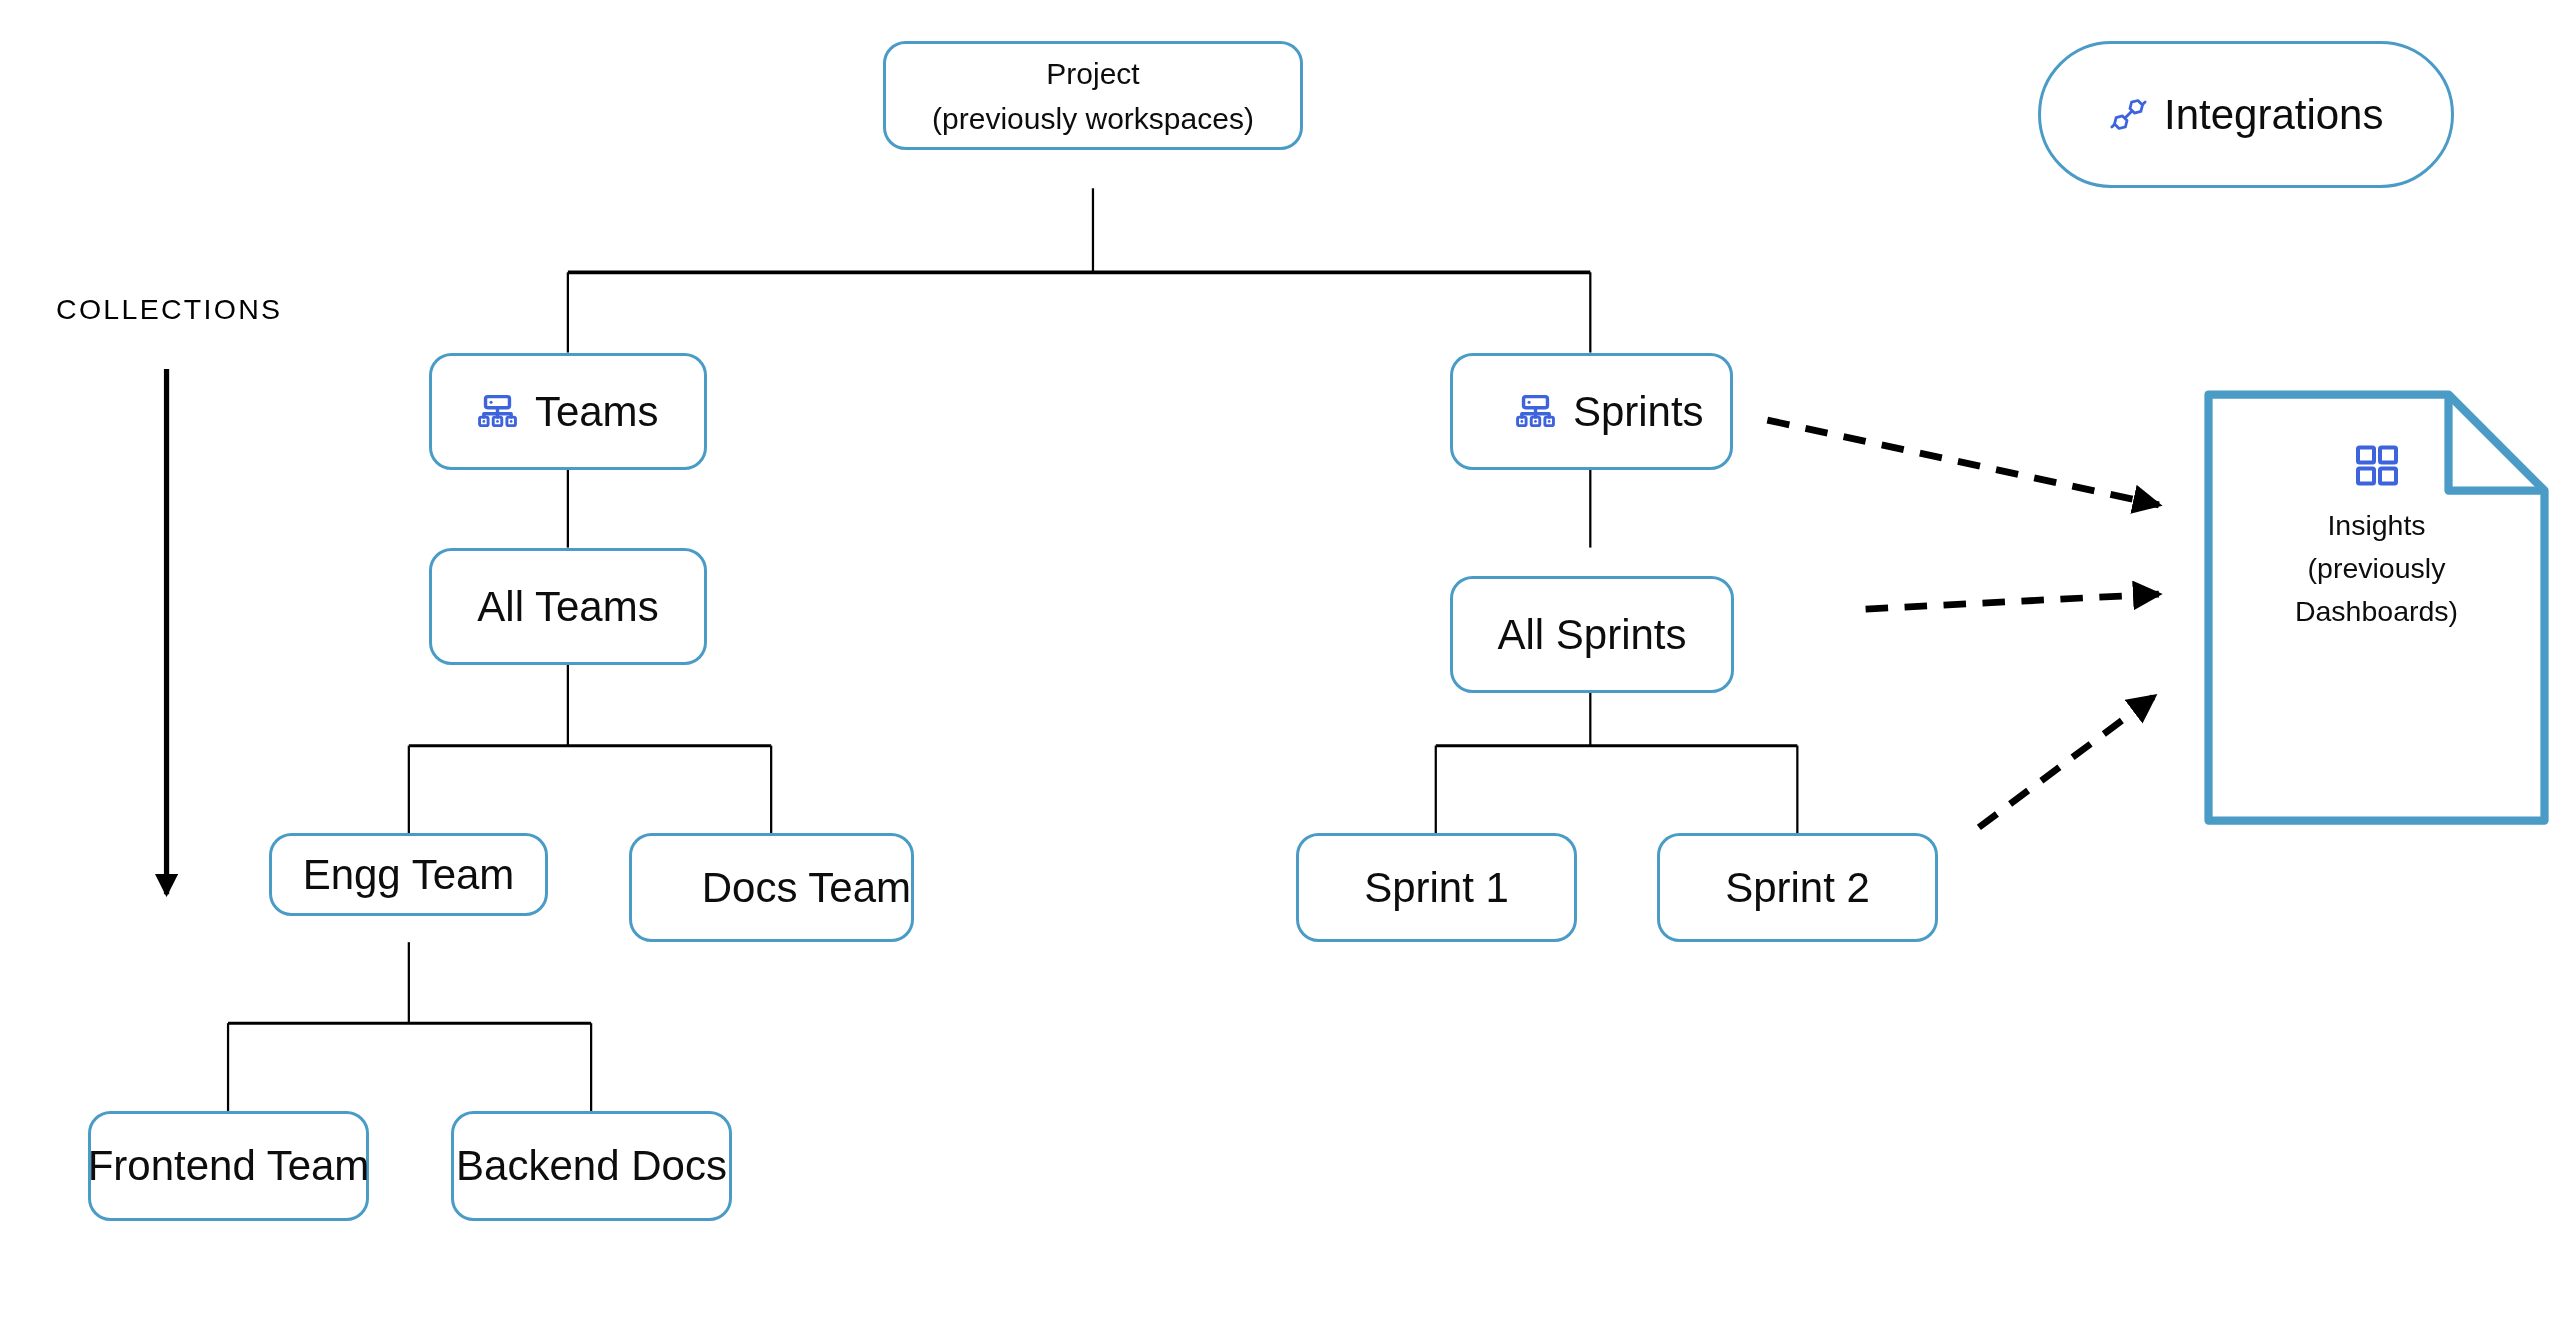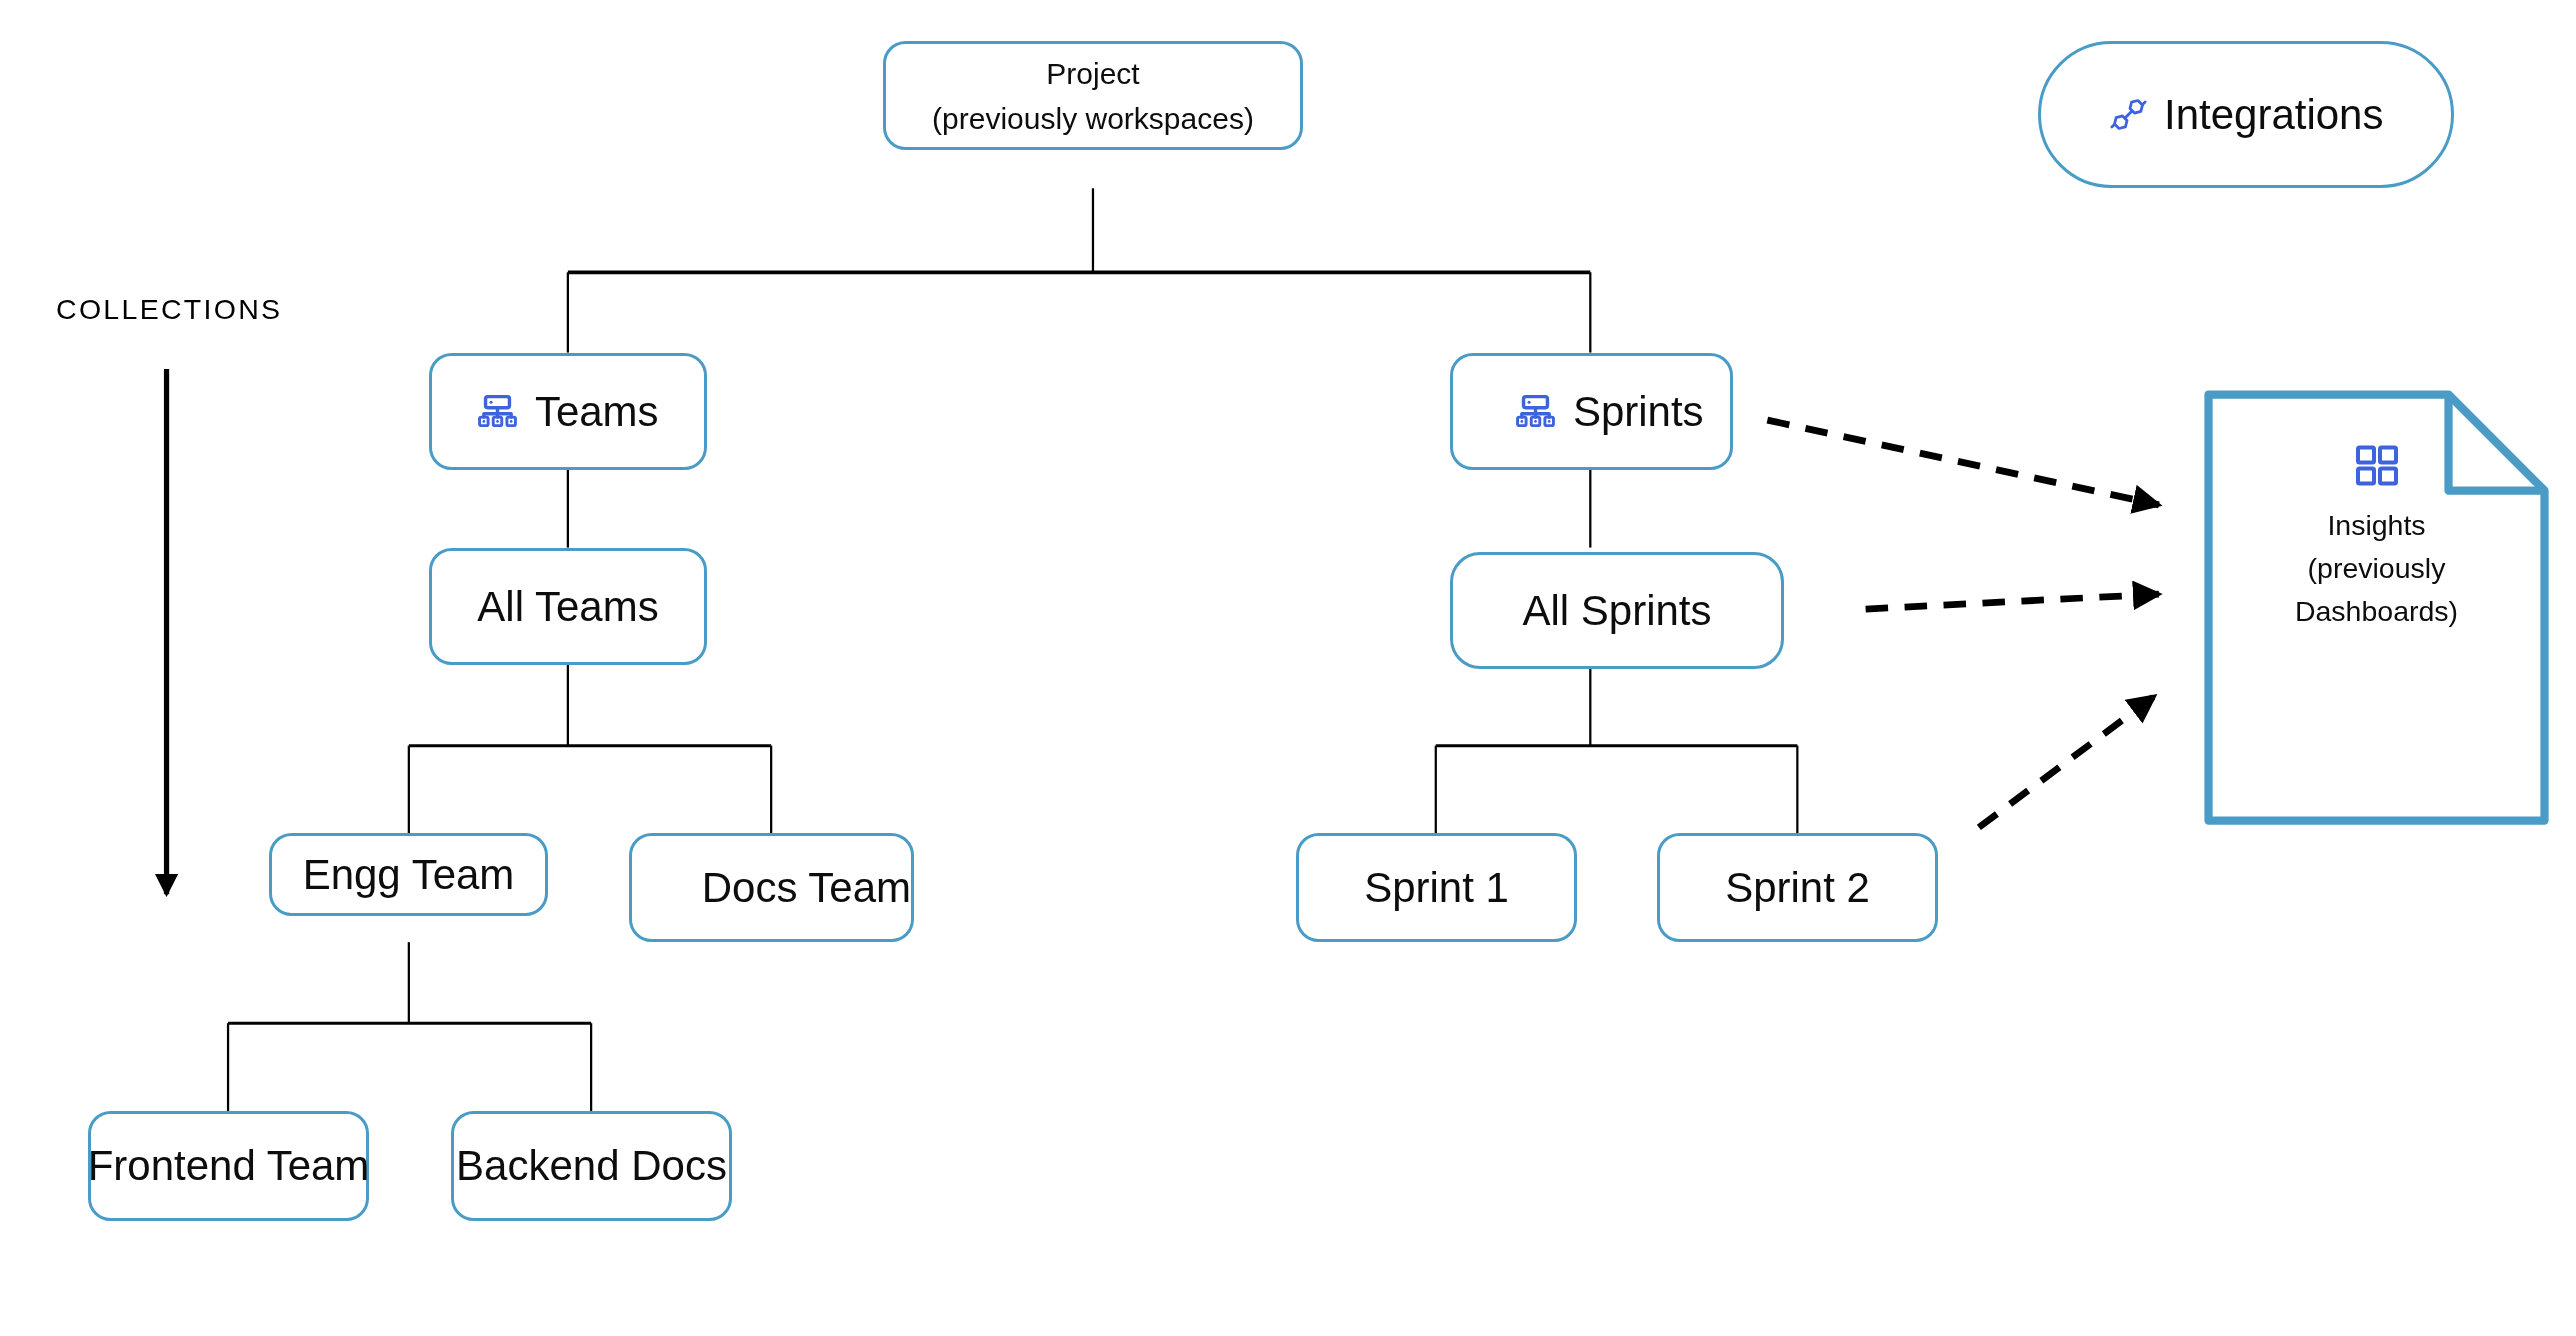--- a/index.html
+++ b/index.html
@@ -26,21 +26,21 @@
   }
   .node .lbl{white-space:nowrap;}
   .multiline{white-space:pre-line !important;line-height:1.5;}
   .pill{border-radius:74px;}
   .icon{display:flex;align-items:center;justify-content:center;flex:0 0 auto;}
   
   #n-project{left:883px;top:41px;width:420px;height:109px;font-size:30px;}
   #n-teams{left:429px;top:353px;width:278px;height:117px;}
   #n-sprints{left:1450px;top:353px;width:283px;height:117px;padding-left:36px;}
   #n-all-teams{left:429px;top:548px;width:278px;height:117px;}
-  #n-all-sprints{left:1450px;top:552px;width:334px;height:117px;border-radius:30px;}
+  #n-all-sprints{left:1450px;top:576px;width:284px;height:117px;}
   #n-engg{left:269px;top:833px;width:279px;height:83px;}
   #n-docs{left:629px;top:833px;width:285px;height:109px;justify-content:flex-end;}
   #n-frontend{left:88px;top:1111px;width:281px;height:110px;}
   #n-backend{left:451px;top:1111px;width:281px;height:110px;}
   #n-sprint1{left:1296px;top:833px;width:281px;height:109px;}
   #n-sprint2{left:1657px;top:833px;width:281px;height:109px;}
   #n-integrations{left:2038px;top:41px;width:416px;height:147px;}
   .collections{
     position:absolute;left:56px;top:293px;
     font-size:28.5px;letter-spacing:2.3px;color:#000;

